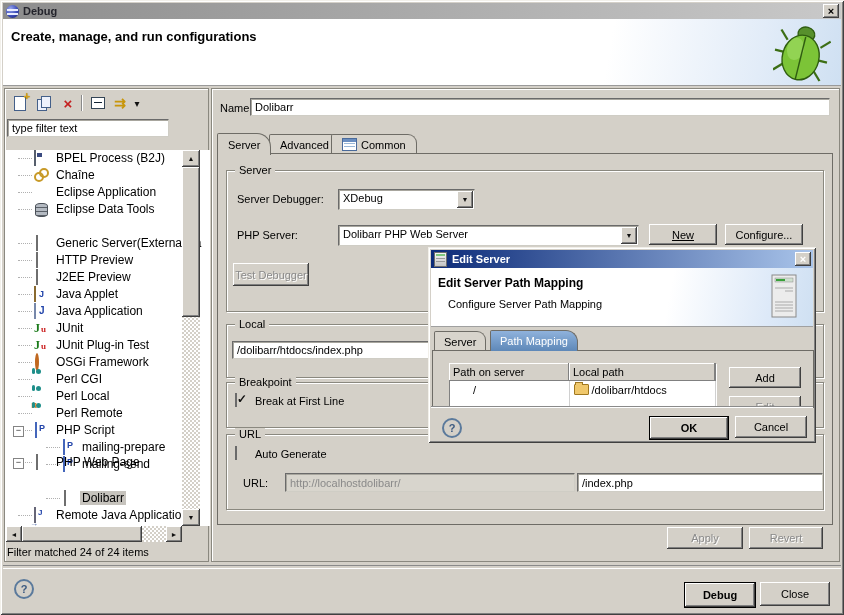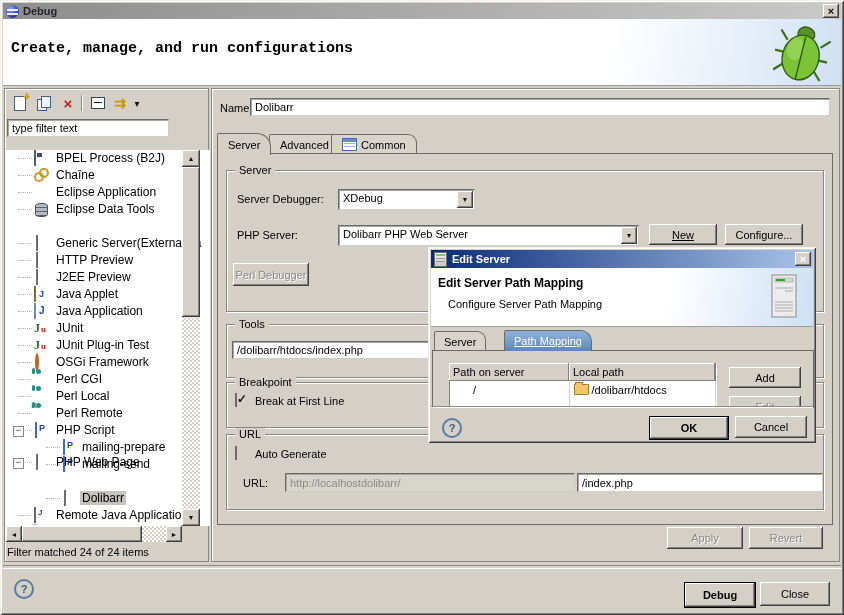--- a/index.html
+++ b/index.html
@@ -11,21 +11,21 @@
   .titlebar{left:3px;top:3px;right:3px;height:16px;background:linear-gradient(to right,#8d8d8d,#c9c9c9);display:flex;align-items:center;padding-left:3px;}
   .title-text{font-weight:bold;color:#24242c;margin-left:4px;}
   .eclipse-sphere{width:13px;height:13px;border-radius:50%;
      background:radial-gradient(circle at 35% 30%, #9aa8ee 0%, #3a4ab8 55%, #141c5e 100%);position:relative;overflow:hidden;}
   .eclipse-sphere::after{content:"";position:absolute;left:1px;right:1px;top:4px;height:2px;background:#e8ecff;box-shadow:0 4px 0 #e8ecff;}
   .xbtn{width:16px;height:14px;background:#d4d0c8;box-shadow:inset -1px -1px 0 #404040, inset 1px 1px 0 #fff, inset -2px -2px 0 #808080;
         display:flex;align-items:center;justify-content:center;font-weight:bold;font-size:11px;line-height:10px;}
   .xbtn::after{content:"×";}
   
   .banner{left:3px;top:19px;right:3px;height:66px;background:linear-gradient(100deg,#ffffff 72%,#e2ecf8 90%,#cfe0f2 100%);border-bottom:1px solid #9a9a9a;}
-  .banner-title{position:absolute;left:8px;top:21px;font-size:15px;font-weight:bold;font-family:Liberation Mono, monospace;}
+  .banner-title{position:absolute;left:8px;top:10px;font-size:13px;font-weight:bold;}
   
   .btn{background:#d4d0c8;box-shadow:inset -1px -1px 0 #404040, inset 1px 1px 0 #ffffff, inset -2px -2px 0 #808080;
        display:flex;align-items:center;justify-content:center;}
   .btn.default{border:1px solid #000;font-weight:bold;}
   .disabled{color:#8a8a8a;text-shadow:1px 1px 0 #fff;}
   .field{background:#fff;border:1px solid;border-color:#6a6a6a #cfcdc5 #cfcdc5 #6a6a6a;box-shadow:inset 1px 1px 0 #a8a69e;
          font-family:"Liberation Sans",sans-serif;font-size:11px;padding:0 4px;color:#000;}
   input.field{outline:none;}
   .field.dis{background:#d8d5cd;color:#8a8a8a;}
   .grp{border:1px solid #8a887f;box-shadow:1px 1px 0 #fff, inset 1px 1px 0 #fff;}
@@ -117,21 +117,21 @@
   .i-table::after{content:"";position:absolute;left:1px;right:1px;top:4px;bottom:1px;
        background:repeating-linear-gradient(#9ab8d8 0 1px,transparent 1px 3px);}
   
   .dialog{left:428px;top:247px;width:388px;height:196px;background:#d4d0c8;z-index:50;
           box-shadow:inset 1px 1px 0 #f2f0ea, inset -1px -1px 0 #404040, inset 2px 2px 0 #fff, inset -2px -2px 0 #808080;}
   .dtitle{position:absolute;left:3px;top:3px;right:3px;height:18px;background:linear-gradient(to right,#0b2a78,#a9c4ea);
           display:flex;align-items:center;color:#fff;font-weight:bold;padding-left:3px;}
   .dheader{position:absolute;left:3px;top:21px;right:3px;height:58px;background:linear-gradient(100deg,#ffffff 62%,#dde9f8 88%,#cfe0f2 100%);border-bottom:1px solid #a0a0a0;}
   .dtab{position:absolute;height:19px;background:#d8d4cc;border:1px solid #6e6c66;border-bottom:none;border-radius:2px 9px 0 0;
         display:flex;align-items:center;padding:0 9px;z-index:2;}
-  .dtab.active{background:linear-gradient(180deg,#8fb2dc,#5e88b8);color:#fff;text-decoration:underline;height:20px;z-index:4;border-radius:2px 12px 0 0;margin-left:14px;}
+  .dtab.active{background:linear-gradient(180deg,#8fb2dc,#5e88b8);color:#fff;height:20px;z-index:4;border-radius:2px 12px 0 0;}
   .dbody{position:absolute;left:4px;top:103px;width:380px;height:57px;border:1px solid #6e6c66;border-bottom:none;background:#d4d0c8;overflow:hidden;z-index:3;}
   .dfoot{position:absolute;left:3px;top:160px;right:3px;bottom:3px;background:#d4d0c8;border-top:1px solid #fff;box-shadow:0 -1px 0 #8a8a8a;z-index:5;}
   table.map{border-collapse:collapse;position:absolute;left:16px;top:12px;background:#fff;
             box-shadow:inset 0 0 0 1px #808080, 1px 1px 0 #fff;}
   table.map th{background:#d4d0c8;box-shadow:inset -1px -1px 0 #808080, inset 1px 1px 0 #fff;
             font-weight:normal;text-align:left;padding:2px 4px;height:14px;}
   table.map td{padding:2px 4px;height:14px;border-right:1px solid #d0d0d0;}
   .folder{display:inline-block;width:13px;height:9px;background:#f0c86c;border:1px solid #a07820;border-radius:1px;position:relative;vertical-align:-1px;margin-right:3px;}
   .folder::before{content:"";position:absolute;left:0;top:-3px;width:6px;height:2px;background:#f0c86c;border:1px solid #a07820;border-bottom:none;}
   .tower{width:30px;height:44px;}
@@ -260,26 +260,26 @@
           <span class="val">Dolibarr PHP Web Server</span>
             <span class="dd"></span>
         </div>
         <div class="abs btn" style="left:422px;top:53px;width:68px;height:21px;text-decoration:underline;">
             <span>New</span>
           </div>
         <div class="abs btn" style="left:498px;top:53px;width:78px;height:21px;">
             <span>Configure...</span>
           </div>
         <div class="abs btn disabled" style="left:6px;top:92px;width:76px;height:23px;">
-            <span>Perl Debugger</span>
+            <span>Test Debugger</span>
           </div>
       </div>
 
       <div class="abs grp" style="left:8px;top:170px;width:596px;height:52px;">
-        <span class="grp-label">Tools</span>
+        <span class="grp-label">Local</span>
         <input class="field abs" style="left: 5px; top: 16px; width: 400px; height: 16px;" readonly="" value="/dolibarr/htdocs/index.php">
       </div>
 
       <div class="abs grp" style="left:8px;top:228px;width:596px;height:44px;">
         <span class="grp-label">Breakpoint</span>
         <span class="cb checked abs" style="left:8px;top:11px;"></span>
         <span class="lbl" style="left:28px;top:12px;">Break at First Line</span>
       </div>
 
       <div class="abs grp" style="left:8px;top:280px;width:596px;height:74px;">

